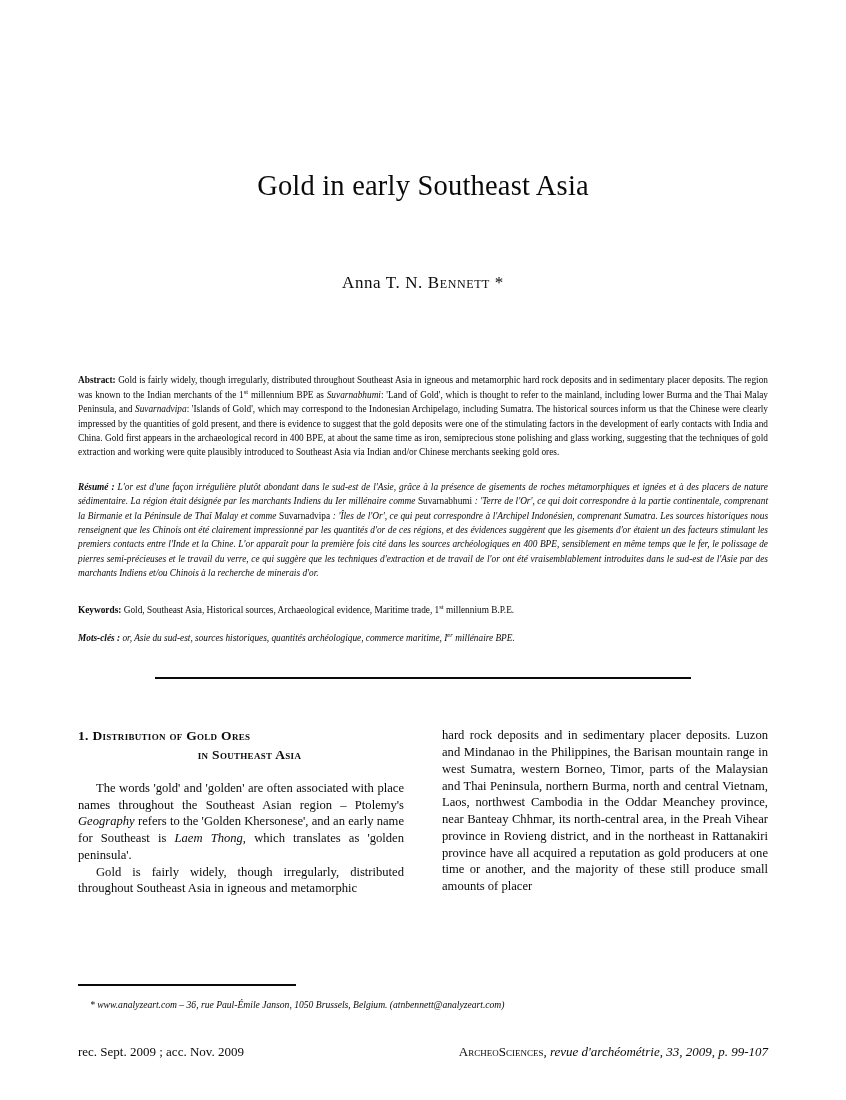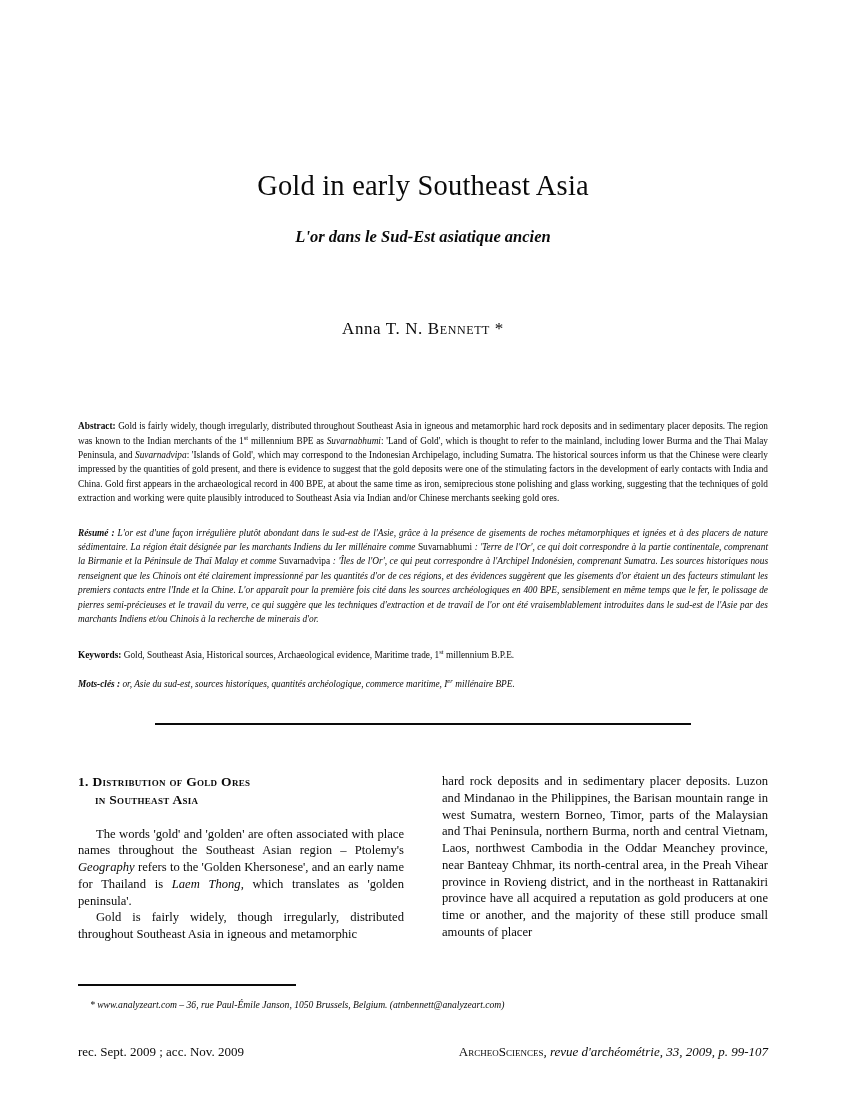--- a/index.html
+++ b/index.html
@@ -82,21 +82,21 @@
   }
   .col { width: 326px; }
   .sec-head {
     font-size: 13.5px;
     font-variant: small-caps;
     font-weight: bold;
     letter-spacing: .3px;
     line-height: 1.35;
     margin: 0 0 16px 0;
   }
-  .sec-head .ln2 { display: block; padding-left: 17px; }
+  .sec-head .ln2 { display: block; padding-left: 17px; text-align: center; }
   .body-para {
     font-size: 12.6px;
     line-height: 1.33;
     text-align: justify;
     margin: 0;
     text-indent: 18px;
   }
   .body-para + .body-para { margin-top: 0; }
   .body-para.noindent { text-indent: 0; }
 
@@ -134,21 +134,20 @@
   .footer-right { font-variant: normal; }
   .footer-right .sc { font-variant: small-caps; }
 </style>
 </head>
 <body>
 
 <div class="page">
 
   <div class="title-block">
     <h1 class="doc-title">Gold in early Southeast Asia</h1>
-    <div class="doc-subtitle">L'or dans le Sud-Est asiatique ancien</div>
     <div class="doc-author"><span>Anna T. N. </span><span class="sc">Bennett</span><span> *</span></div>
   </div>
 
   <div class="abstracts">
 
     <p class="abs-para"><span class="lbl">Abstract:</span><span> Gold is fairly widely, though irregularly, distributed throughout Southeast Asia in igneous and metamorphic hard rock deposits and in sedimentary placer deposits. The region was known to the Indian merchants of the 1</span><sup>st</sup><span> millennium BPE as </span><span class="it">Suvarnabhumi</span><span>: 'Land of Gold', which is thought to refer to the mainland, including lower Burma and the Thai Malay Peninsula, and </span><span class="it">Suvarnadvipa</span><span>: 'Islands of Gold', which may correspond to the Indonesian Archipelago, including Sumatra. The historical sources inform us that the Chinese were clearly impressed by the quantities of gold present, and there is evidence to suggest that the gold deposits were one of the stimulating factors in the development of early contacts with India and China. Gold first appears in the archaeological record in 400 BPE, at about the same time as iron, semiprecious stone polishing and glass working, suggesting that the techniques of gold extraction and working were quite plausibly introduced to Southeast Asia via Indian and/or Chinese merchants seeking gold ores.</span></p>
 
     <p class="abs-para resume"><span class="lbl">Résumé :</span><span> L'or est d'une façon irrégulière plutôt abondant dans le sud-est de l'Asie, grâce à la présence de gisements de roches métamorphiques et ignées et à des placers de nature sédimentaire. La région était désignée par les marchants Indiens du Ier millénaire comme </span><span class="rm">Suvarnabhumi</span><span> : 'Terre de l'Or', ce qui doit correspondre à la partie continentale, comprenant la Birmanie et la Péninsule de Thaï Malay et comme </span><span class="rm">Suvarnadvipa</span><span> : 'Îles de l'Or', ce qui peut correspondre à l'Archipel Indonésien, comprenant Sumatra. Les sources historiques nous renseignent que les Chinois ont été clairement impressionné par les quantités d'or de ces régions, et des évidences suggèrent que les gisements d'or étaient un des facteurs stimulant les premiers contacts entre l'Inde et la Chine. L'or apparaît pour la première fois cité dans les sources archéologiques en 400 BPE, sensiblement en même temps que le fer, le polissage de pierres semi-précieuses et le travail du verre, ce qui suggère que les techniques d'extraction et de travail de l'or ont été vraisemblablement introduites dans le sud-est de l'Asie par des marchants Indiens et/ou Chinois à la recherche de minerais d'or.</span></p>
 
     <p class="abs-para keywords"><span class="lbl">Keywords:</span><span> Gold, Southeast Asia, Historical sources, Archaeological evidence, Maritime trade, 1</span><sup>st</sup><span> millennium B.P.E.</span></p>
@@ -156,21 +155,21 @@
     <p class="abs-para motscles"><span class="lbl">Mots-clés :</span><span> or, Asie du sud-est, sources historiques, quantités archéologique, commerce maritime, I</span><sup>er</sup><span> millénaire BPE.</span></p>
 
   </div>
 
   <div class="divider"></div>
 
   <div class="columns">
 
     <div class="col">
       <h2 class="sec-head"><span>1. Distribution of Gold Ores</span><span class="ln2">in Southeast Asia</span></h2>
-      <p class="body-para"><span>The words 'gold' and 'golden' are often associated with place names throughout the Southeast Asian region – Ptolemy's </span><span class="it">Geography</span><span> refers to the 'Golden Khersonese', and an early name for Thailand is </span><span class="it">Laem Thong</span><span>, which translates as 'golden peninsula'.</span></p>
+      <p class="body-para"><span>The words 'gold' and 'golden' are often associated with place names throughout the Southeast Asian region – Ptolemy's </span><span class="it">Geography</span><span> refers to the 'Golden Khersonese', and an early name for Southeast is </span><span class="it">Laem Thong</span><span>, which translates as 'golden peninsula'.</span></p>
       <p class="body-para">Gold is fairly widely, though irregularly, distributed throughout Southeast Asia in igneous and metamorphic</p>
     </div>
 
     <div class="col">
       <p class="body-para noindent">hard rock deposits and in sedimentary placer deposits. Luzon and Mindanao in the Philippines, the Barisan mountain range in west Sumatra, western Borneo, Timor, parts of the Malaysian and Thai Peninsula, northern Burma, north and central Vietnam, Laos, northwest Cambodia in the Oddar Meanchey province, near Banteay Chhmar, its north-central area, in the Preah Vihear province in Rovieng district, and in the northeast in Rattanakiri province have all acquired a reputation as gold producers at one time or another, and the majority of these still produce small amounts of placer</p>
     </div>
 
   </div>
 
   <div class="footnote-wrap">

